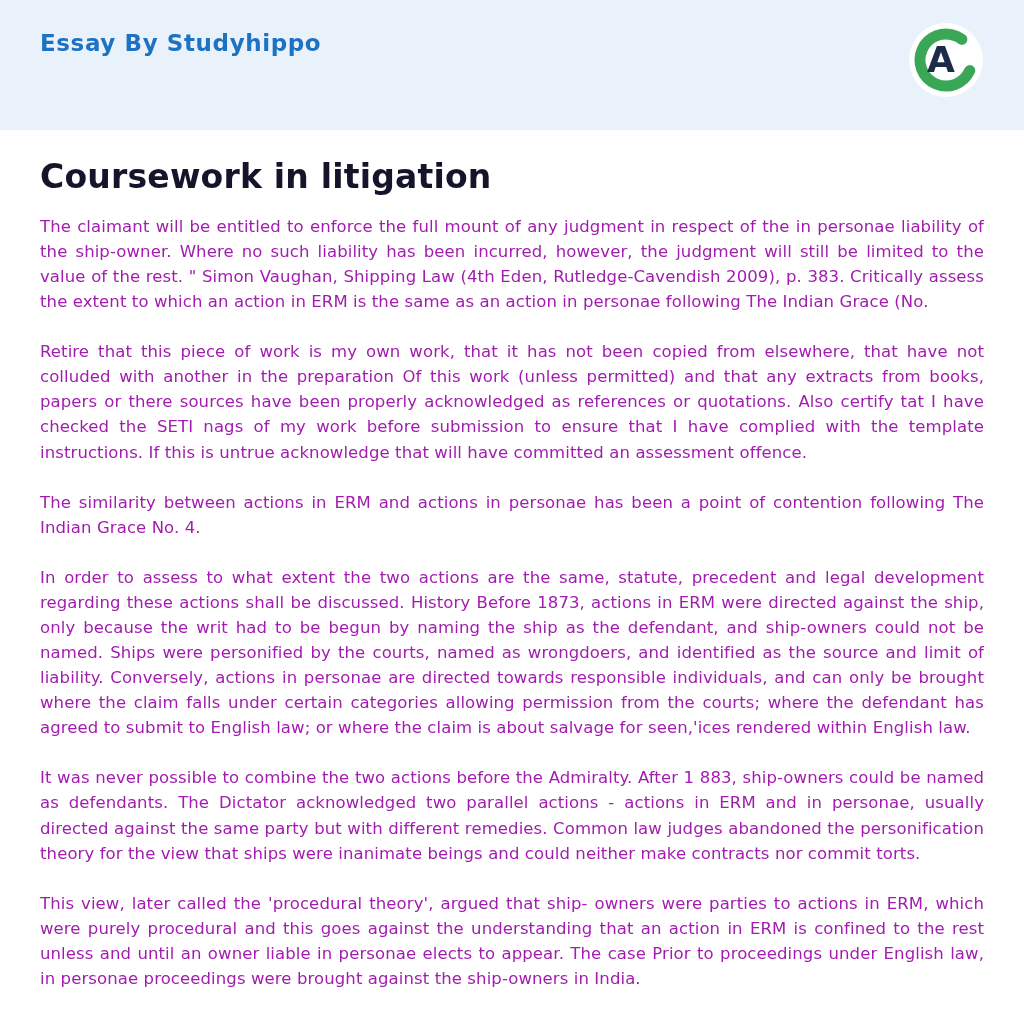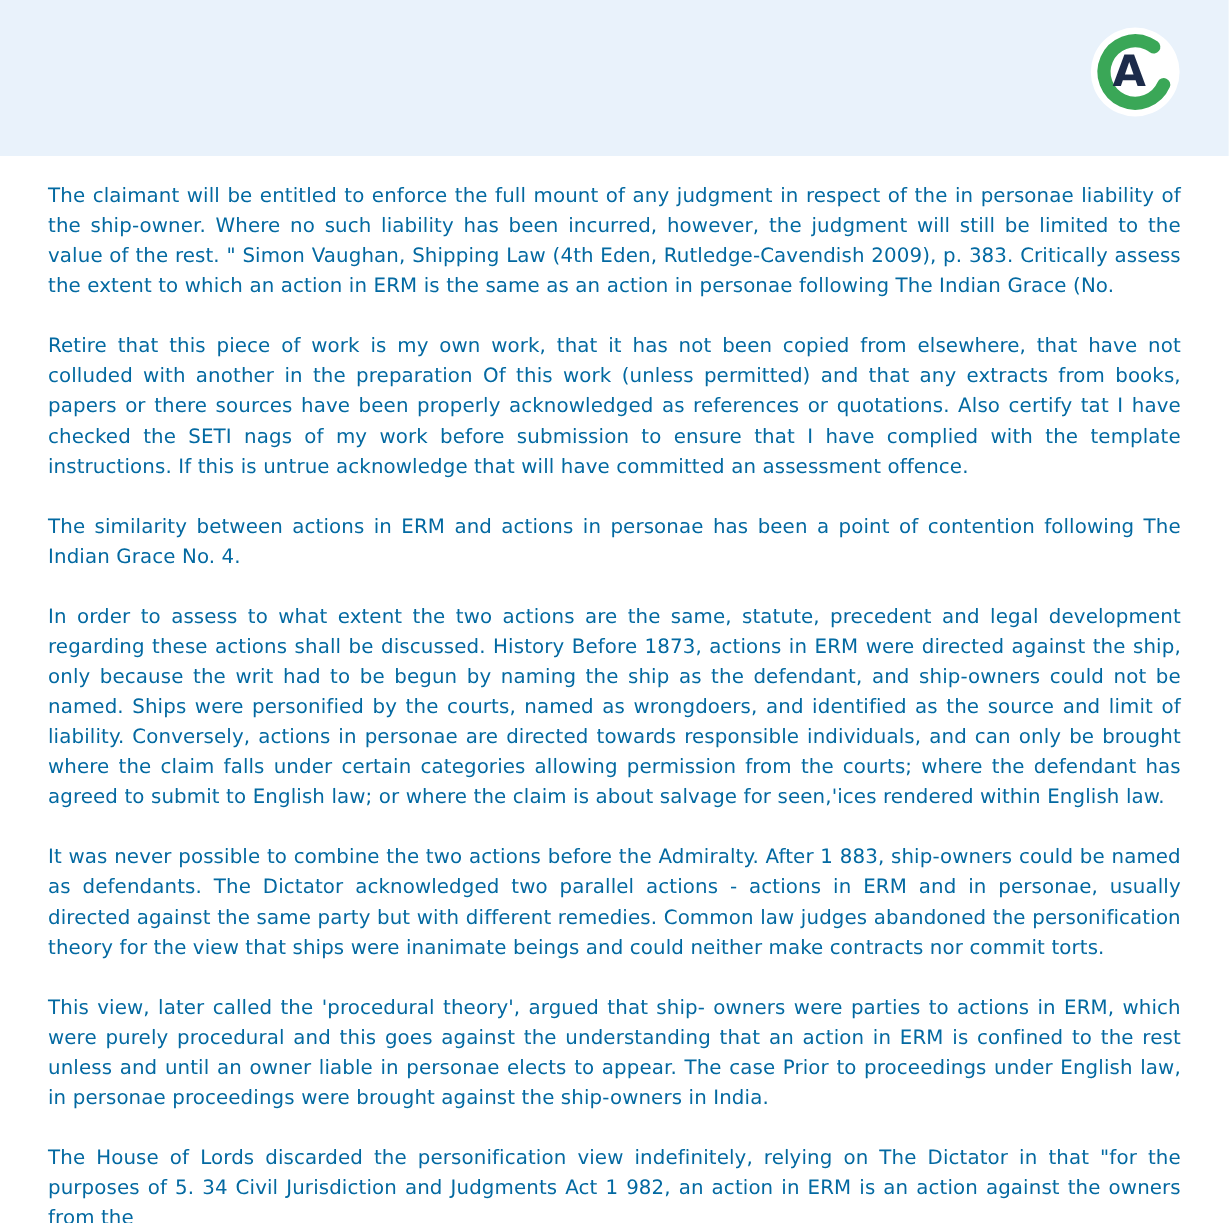--- a/index.html
+++ b/index.html
@@ -50,36 +50,38 @@
     line-height: 1.15;
     font-weight: bold;
     color: #14142b;
     letter-spacing: 0.2px;
   }
   .article-body p {
     margin: 0 0 25px 0;
     font-size: 16.5px;
     line-height: 1.52;
     text-align: justify;
-    color: #0369a1;
+    color: #a21caf;
     letter-spacing: 0.1px;
   }
 </style>
 </head>
 <body>
 
 <header class="page-header">
+  <h1 class="site-title">Essay By Studyhippo</h1>
   <svg class="logo" viewBox="0 0 76 76" aria-hidden="true">
     <circle cx="38" cy="38" r="37" fill="#ffffff"></circle>
     <circle cx="38" cy="38" r="26" fill="none" stroke="#3aa757" stroke-width="11" stroke-linecap="round" stroke-dasharray="128 35.4" transform="rotate(24 38 38)"></circle>
     <text x="33" y="50" text-anchor="middle" font-family="DejaVu Sans, sans-serif" font-size="36" font-weight="bold" fill="#1c2b4a">A</text>
   </svg>
 </header>
 
 <main class="content">
+  <h2 class="article-title">Coursework in litigation</h2>
   <div class="article-body">
     <p>The claimant will be entitled to enforce the full mount of any judgment in respect of the in personae liability of the ship-owner. Where no such liability has been incurred, however, the judgment will still be limited to the value of the rest. " Simon Vaughan, Shipping Law (4th Eden, Rutledge-Cavendish 2009), p. 383. Critically assess the extent to which an action in ERM is the same as an action in personae following The Indian Grace (No.</p>
     <p>Retire that this piece of work is my own work, that it has not been copied from elsewhere, that have not colluded with another in the preparation Of this work (unless permitted) and that any extracts from books, papers or there sources have been properly acknowledged as references or quotations. Also certify tat I have checked the SETI nags of my work before submission to ensure that I have complied with the template instructions. If this is untrue acknowledge that will have committed an assessment offence.</p>
     <p>The similarity between actions in ERM and actions in personae has been a point of contention following The Indian Grace No. 4.</p>
     <p>In order to assess to what extent the two actions are the same, statute, precedent and legal development regarding these actions shall be discussed. History Before 1873, actions in ERM were directed against the ship, only because the writ had to be begun by naming the ship as the defendant, and ship-owners could not be named. Ships were personified by the courts, named as wrongdoers, and identified as the source and limit of liability. Conversely, actions in personae are directed towards responsible individuals, and can only be brought where the claim falls under certain categories allowing permission from the courts; where the defendant has agreed to submit to English law; or where the claim is about salvage for seen,'ices rendered within English law.</p>
     <p>It was never possible to combine the two actions before the Admiralty. After 1 883, ship-owners could be named as defendants. The Dictator acknowledged two parallel actions - actions in ERM and in personae, usually directed against the same party but with different remedies. Common law judges abandoned the personification theory for the view that ships were inanimate beings and could neither make contracts nor commit torts.</p>
     <p>This view, later called the 'procedural theory', argued that ship- owners were parties to actions in ERM, which were purely procedural and this goes against the understanding that an action in ERM is confined to the rest unless and until an owner liable in personae elects to appear. The case Prior to proceedings under English law, in personae proceedings were brought against the ship-owners in India.</p>
     <p>The House of Lords discarded the personification view indefinitely, relying on The Dictator in that "for the purposes of 5. 34 Civil Jurisdiction and Judgments Act 1 982, an action in ERM is an action against the owners from the</p>
   </div>
 </main>

